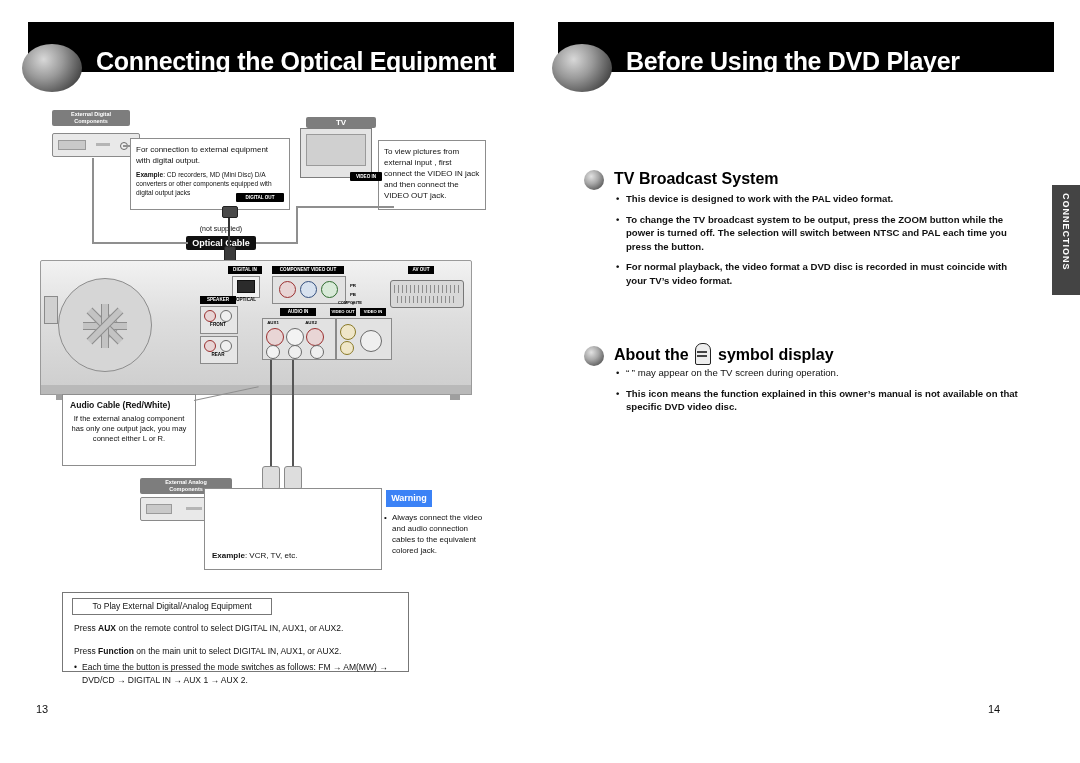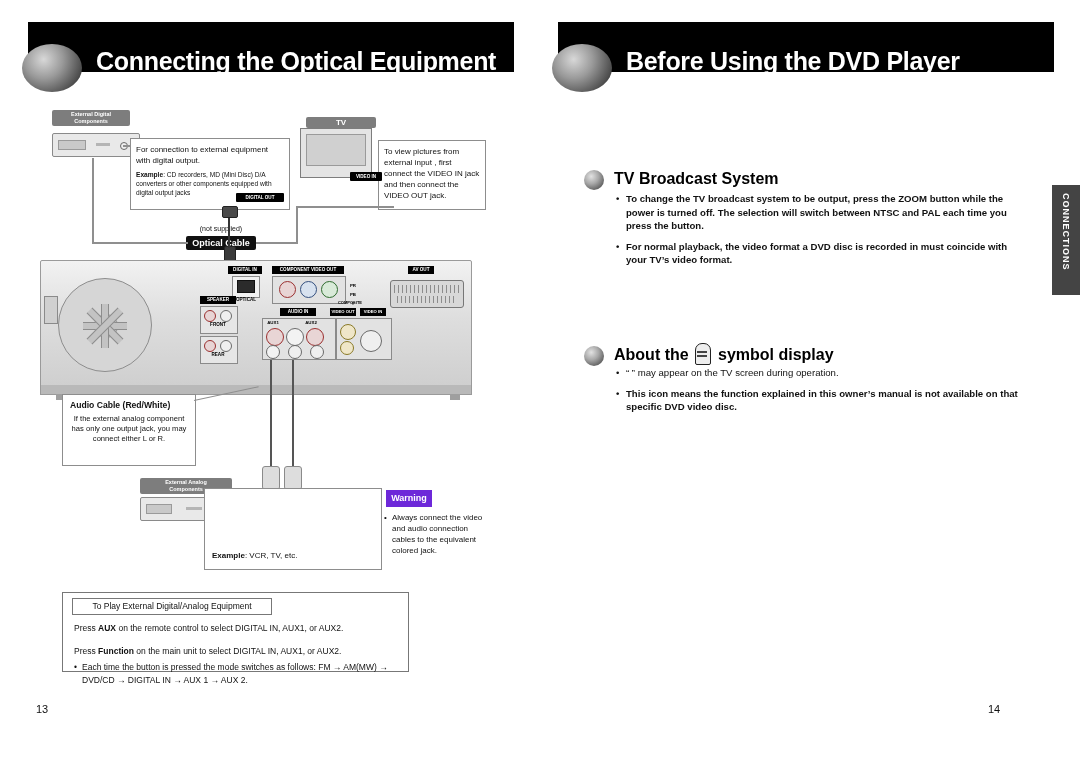--- a/index.html
+++ b/index.html
@@ -30,21 +30,21 @@
   .bullets div{margin-bottom:7px;padding-left:10px;position:relative;}
   .bullets div:before{content:"\2022";position:absolute;left:0;top:0;}
 
   
   .sidetab{position:absolute;right:0;top:185px;width:28px;height:110px;background:#444;
     color:#fff;font-size:9px;font-weight:bold;letter-spacing:1px;}
   .sidetab span{display:block;transform:rotate(90deg);transform-origin:left top;
     position:absolute;left:19px;top:8px;white-space:nowrap;}
 
   
-  .warn-box{position:absolute;left:386px;top:490px;width:46px;height:17px;background:#6d28d9;color:#fff;
+  .warn-box{position:absolute;left:386px;top:490px;width:46px;height:17px;background:#3b82f6;color:#fff;
     font-size:9px;font-weight:bold;text-align:center;line-height:17px;}
   .warn-text{position:absolute;left:384px;top:512px;width:108px;font-size:8px;line-height:11px;color:#111;}
   .warn-text .li{position:relative;padding-left:8px;}
   .warn-text .li:before{content:"\2022";position:absolute;left:0;top:0;}
 
   
   .pgnum{position:absolute;bottom:48px;font-size:11px;color:#111;}
 
   
   .dev{position:absolute;left:40px;top:260px;width:430px;height:125px;
@@ -274,20 +274,21 @@
 
 
     <div class="sidetab">
       <span>CONNECTIONS</span>
     </div>
 
     <div class="sec-ball" style="left:44px;top:170px;"></div>
     <div class="sec-title" style="left:74px;top:170px;">TV Broadcast System</div>
 
     <div class="bullets" style="left:76px;top:192px;width:404px;">
+      <div>This device is designed to work with the PAL video format.</div>
       <div>To change the TV broadcast system to be output, press the ZOOM button while the power is turned off. The selection will switch between NTSC and PAL each time you press the button.</div>
       <div>For normal playback, the video format a DVD disc is recorded in must coincide with your TV’s video format.</div>
     </div>
 
     <div class="sec-ball" style="left:44px;top:346px;"></div>
     <div class="sec-title" style="left:74px;top:346px;">About the</div>
     <div style="position:absolute;left:155px;top:343px;width:14px;height:20px;border:1.5px solid #222;border-radius:7px 7px 2px 2px;background:#eee;">
       <div style="position:absolute;left:1px;top:7px;width:10px;height:2px;background:#444;"></div>
       <div style="position:absolute;left:1px;top:11px;width:10px;height:2px;background:#444;"></div>
     </div>

